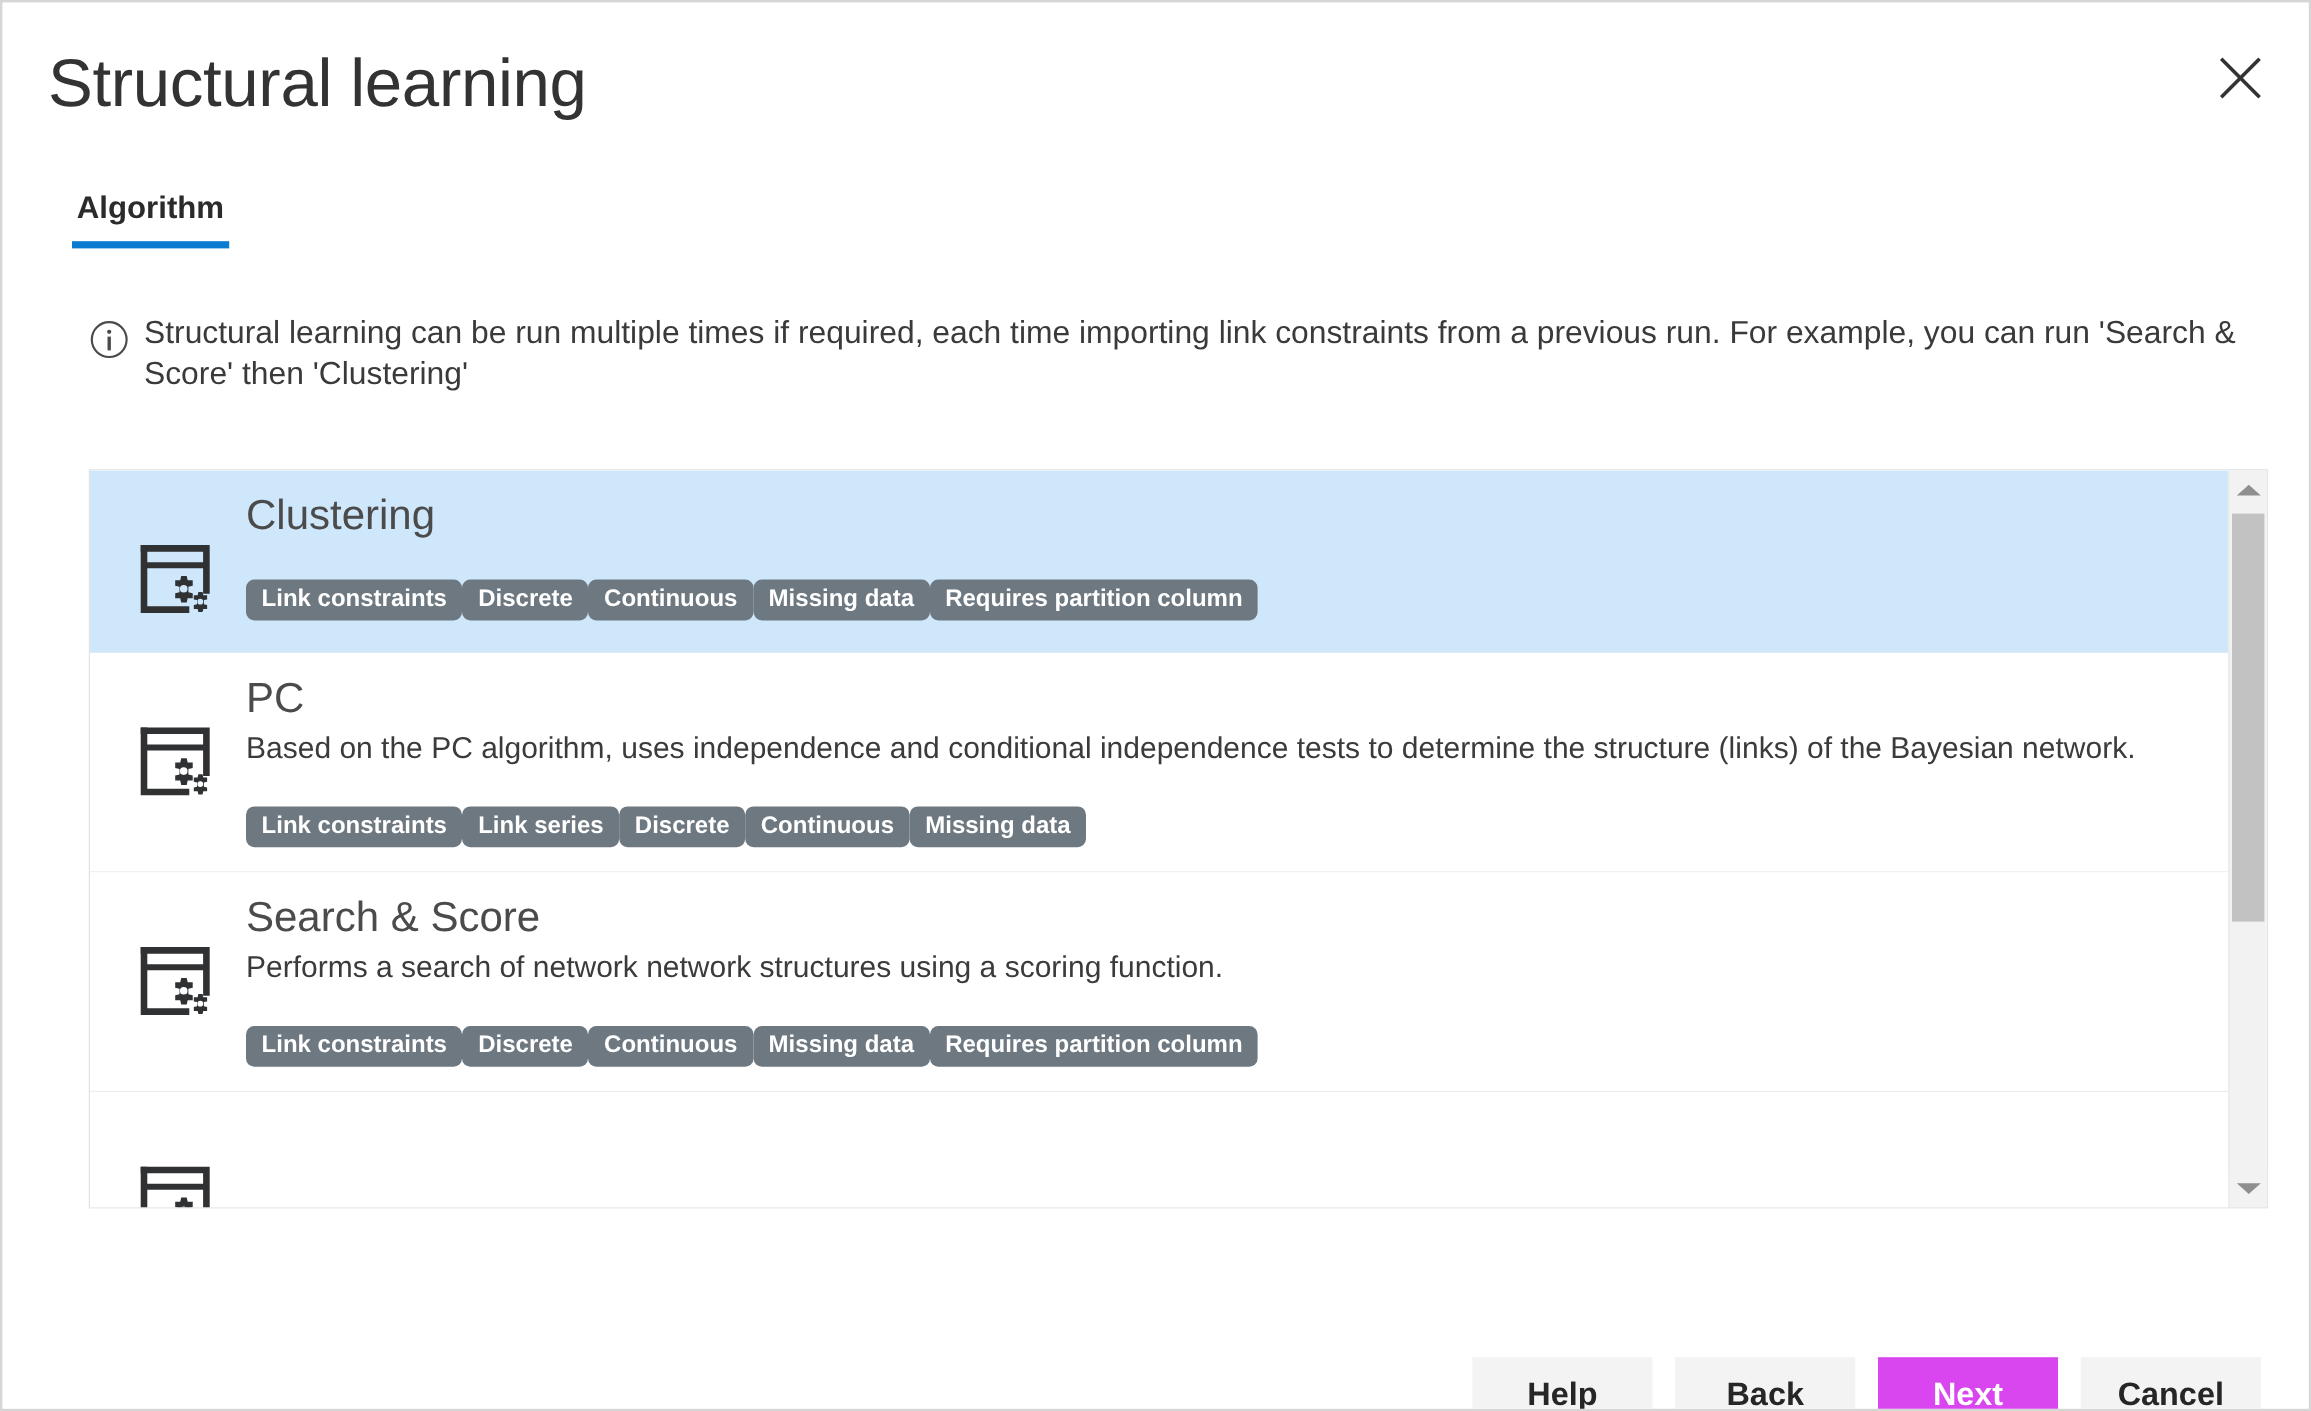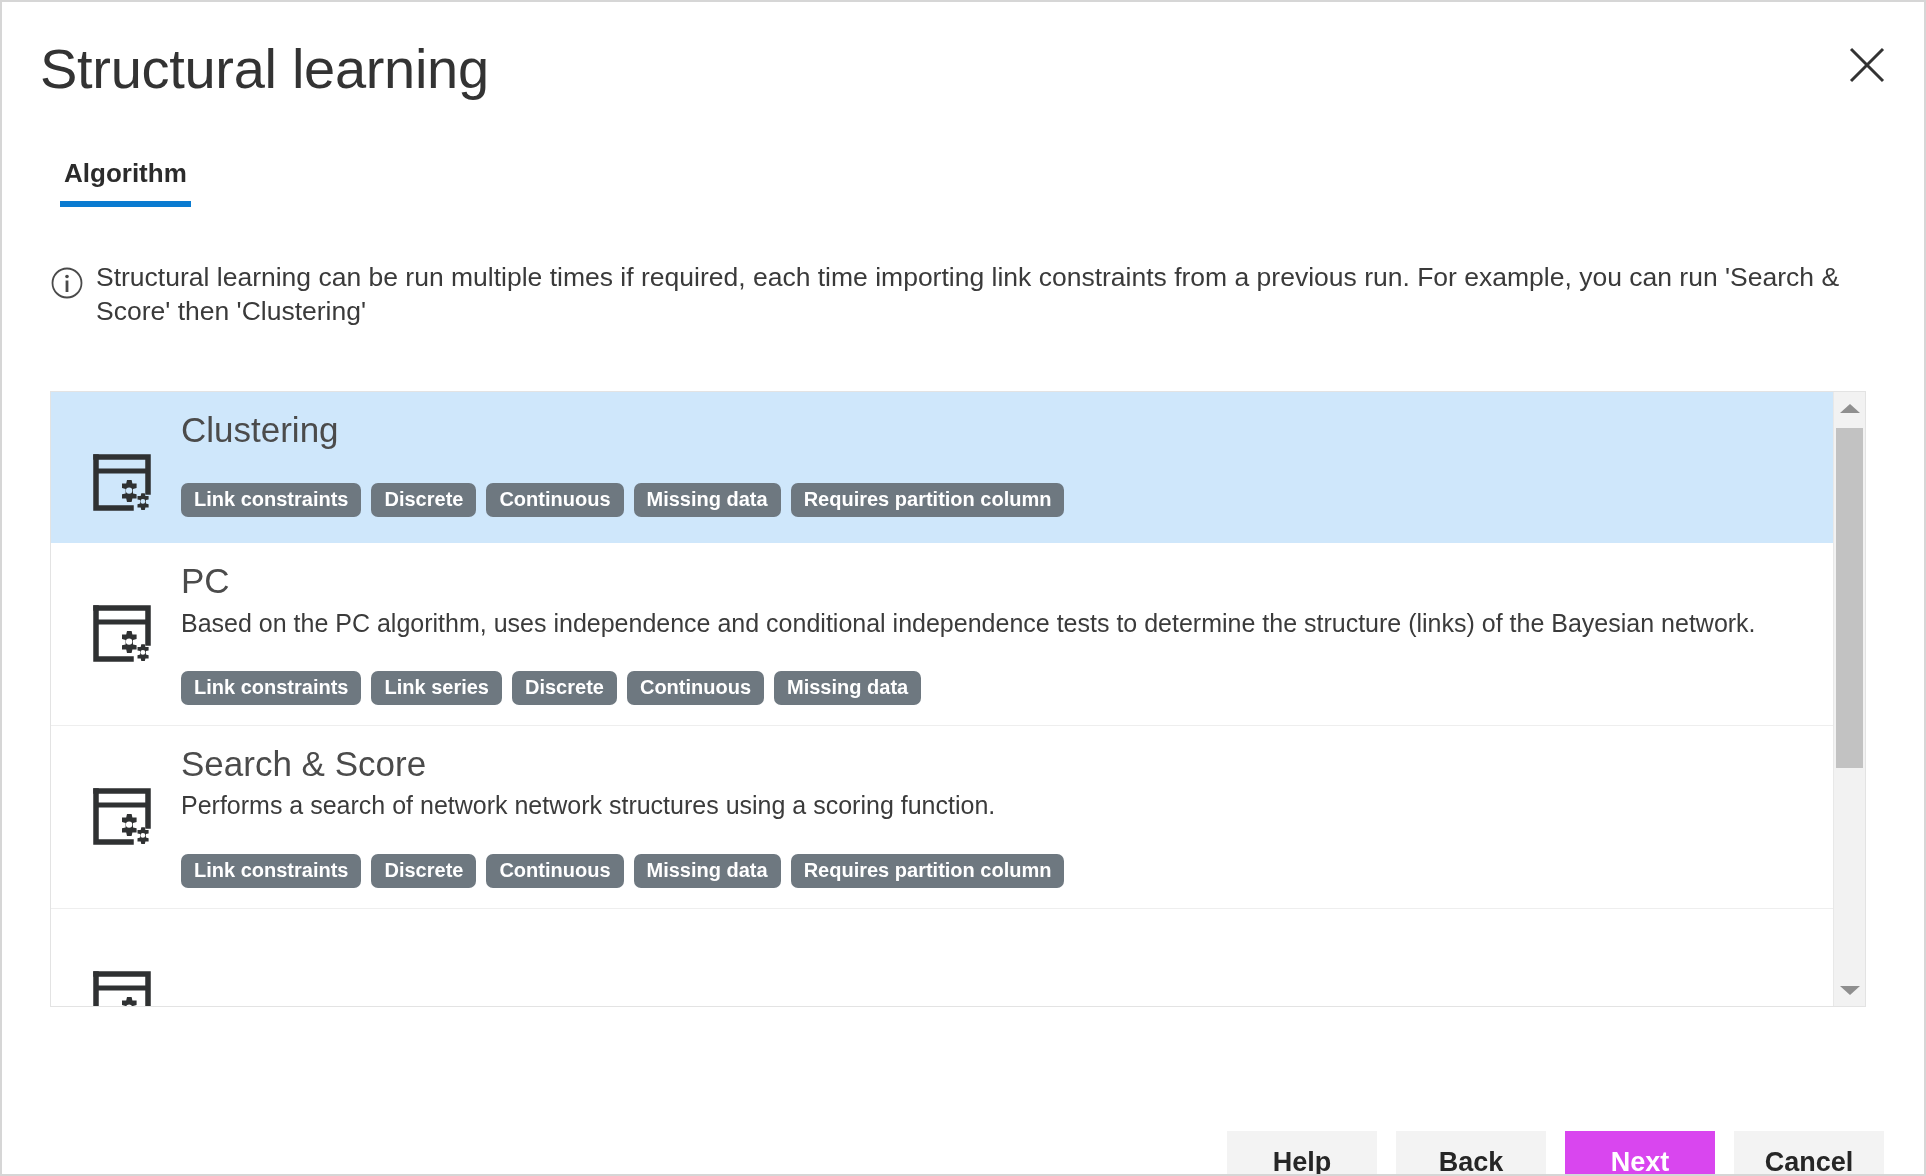--- a/index.html
+++ b/index.html
@@ -74,21 +74,21 @@
     content: "";
     position: absolute;
     left: 0; right: 0; bottom: 0;
     height: 6px;
     background: #0a7bd1;
   }
 
   
   .info-row {
     position: absolute;
-    left: 48px;
+    left: 72px;
     top: 258px;
     width: 1800px;
     display: flex;
     align-items: flex-start;
   }
   .info-icon {
     flex: 0 0 auto;
     width: 34px;
     height: 34px;
     margin-top: 6px;
@@ -98,21 +98,21 @@
     font-size: 26.5px;
     line-height: 1.30;
     color: #3a3a3a;
     font-weight: 400;
     max-width: 1790px;
   }
 
   
   .list-wrap {
     position: absolute;
-    left: 48px;
+    left: 72px;
     top: 389px;
     width: 1816px;
     height: 616px;
     border: 1px solid #e3e3e3;
     background: #ffffff;
     box-sizing: border-box;
     display: flex;
     overflow: hidden;
   }
   .list-body {
@@ -153,21 +153,20 @@
     font-size: 25px;
     font-weight: 400;
     color: #3b3b3b;
     line-height: 1.25;
     margin-bottom: 12px;
     white-space: nowrap;
   }
   .tag-list {
     display: flex;
     flex-wrap: wrap;
-    gap: 10px;
     margin-top: 32px;
   }
   .tag {
     background: #6e7880;
     color: #ffffff;
     font-size: 20px;
     font-weight: 700;
     border-radius: 7px;
     padding: 6px 13px 8px 13px;
     line-height: 1;

